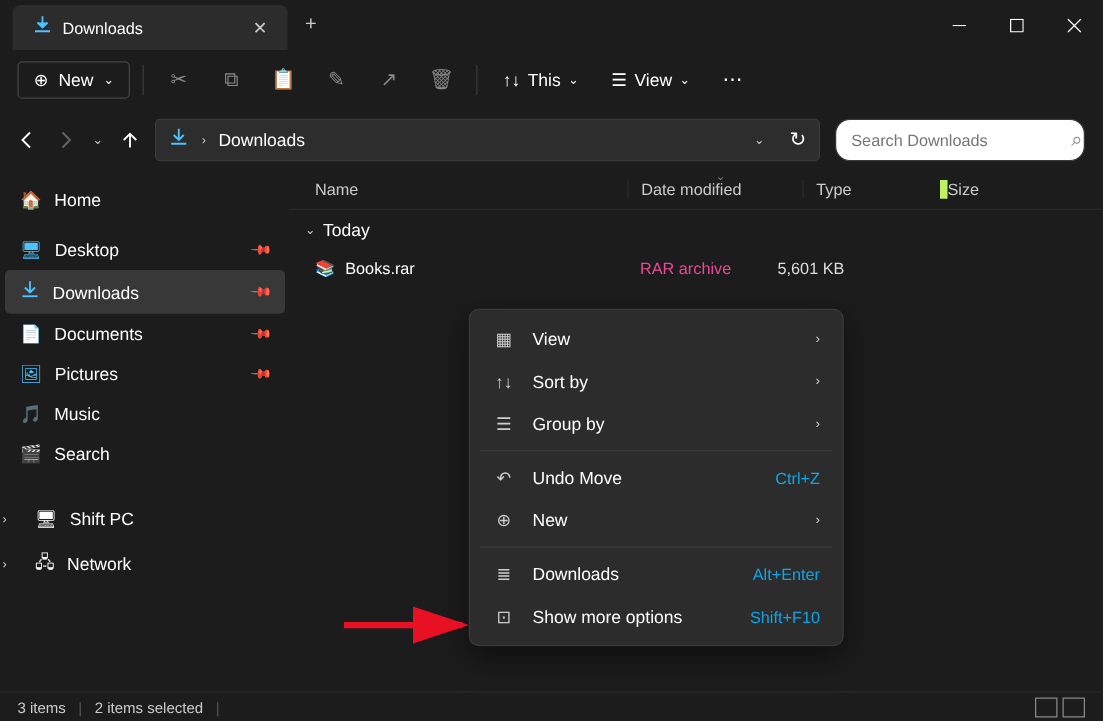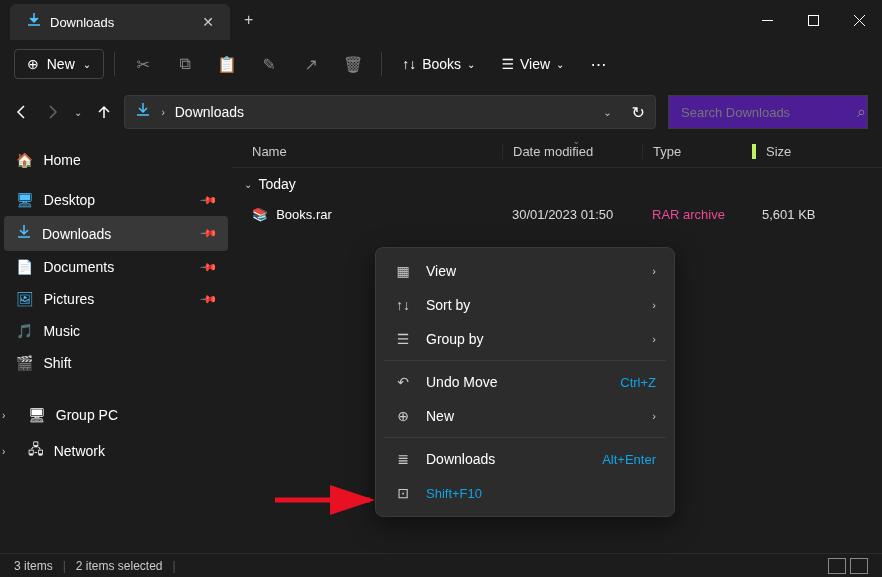--- a/index.html
+++ b/index.html
@@ -19,39 +19,39 @@
     .tb-icon { width: 36px; height: 36px; display: flex; align-items: center; justify-content: center; color: #888; cursor: pointer; border-radius: 4px; }
     .tb-divider { width: 1px; height: 24px; background: #3a3a3a; margin: 0 4px; }
     .sort-btn, .view-btn { display: flex; align-items: center; gap: 6px; padding: 6px 10px; cursor: pointer; font-size: 14px; border-radius: 4px; }
     
     .navbar { height: 48px; display: flex; align-items: center; padding: 0 14px; gap: 12px; background: #1c1c1c; }
     .nav-arrows { display: flex; gap: 14px; align-items: center; }
     .nav-arrow { color: #fff; cursor: pointer; display: flex; }
     .nav-arrow.disabled { color: #666; }
     .address-bar { flex: 1; height: 34px; background: #2d2d2d; border: 1px solid #3a3a3a; border-radius: 4px; display: flex; align-items: center; padding: 0 10px; gap: 10px; }
     .addr-text { font-size: 14px; flex: 1; }
-    .search-box { width: 200px; height: 34px; background: #4c1d95; border: 1px solid #3a3a3a; border-radius: 0; display: flex; align-items: center; padding: 16px 12px; }
+    .search-box { width: 200px; height: 34px; background: #ffffff; border: 1px solid #3a3a3a; border-radius: 12px; display: flex; align-items: center; padding: 16px 12px; }
     .search-input { background: transparent; border: none; outline: none; color: #888; font-size: 13px; flex: 1; }
     
     .content { display: flex; height: calc(100% - 158px); }
     .sidebar { width: 232px; background: #1c1c1c; padding: 8px 4px; overflow-y: auto; }
     .side-item { display: flex; align-items: center; gap: 10px; padding: 8px 12px; font-size: 14px; border-radius: 4px; cursor: pointer; position: relative; }
     .side-item.active { background: #383838; }
     .side-item.home { margin-bottom: 8px; }
     .side-item .pin { margin-left: auto; color: #888; font-size: 11px; transform: rotate(45deg); }
     .side-item .chevron { position: absolute; left: -2px; color: #ccc; font-size: 10px; }
     .side-group { margin-top: 20px; }
     .side-item.group { padding-left: 24px; }
     
     .files { flex: 1; background: #1c1c1c; position: relative; }
     .file-header { display: flex; padding: 8px 20px; border-bottom: 1px solid #2a2a2a; font-size: 13px; color: #ccc; }
     .col-name { width: 250px; }
     .col-date { width: 140px; position: relative; border-left: 1px solid #2a2a2a; padding-left: 10px; }
     .col-type { width: 110px; border-left: 1px solid #2a2a2a; padding-left: 10px; }
-    .col-size { width: 90px; border-left: 4px solid #bef264; padding-left: 10px; }
+    .col-size { width: 90px; border-left: 6px solid #bef264; }
     .date-chevron { position: absolute; left: 50%; top: -8px; font-size: 9px; color: #888; }
     .group-row { padding: 8px 12px; font-size: 14px; display: flex; align-items: center; gap: 6px; }
     .group-row .gc { font-size: 10px; color: #ccc; }
     .file-row { display: flex; padding: 7px 20px; font-size: 13px; align-items: center; }
     .file-row .fn { width: 250px; display: flex; align-items: center; gap: 8px; }
     .file-row .fd { width: 140px; padding-left: 10px; color: #ddd; }
     .file-row .ft { width: 110px; padding-left: 10px; color: #ec4899; }
     .file-row .fs { width: 90px; padding-left: 10px; color: #ddd; text-align: left; }
     
     .context-menu { position: absolute; left: 375px; top: 247px; width: 300px; background: #2c2c2c; border: 1px solid #3a3a3a; border-radius: 8px; padding: 6px; box-shadow: 0 8px 24px rgba(0,0,0,0.5); z-index: 100; }
@@ -112,21 +112,21 @@
   <div class="tb-divider"></div>
   <div class="tb-icon">✂</div>
   <div class="tb-icon">⧉</div>
   <div class="tb-icon">📋</div>
   <div class="tb-icon">✎</div>
   <div class="tb-icon">↗</div>
   <div class="tb-icon">🗑</div>
   <div class="tb-divider"></div>
   <div class="sort-btn">
     <span>↑↓</span>
-    <span>Books</span>
+    <span>This</span>
     <span style="font-size:10px">⌄</span>
   </div>
   <div class="view-btn">
     <span>☰</span>
     <span>View</span>
     <span style="font-size:10px">⌄</span>
   </div>
   <div class="tb-icon" style="color:#fff">⋯</div>
 </div>
 
@@ -193,27 +193,27 @@
       <span style="color:#4cc2ff">🖼</span>
       <span>Pictures</span>
       <span class="pin">📌</span>
     </div>
     <div class="side-item">
       <span>🎵</span>
       <span>Music</span>
     </div>
     <div class="side-item">
       <span>🎬</span>
-      <span>Shift</span>
+      <span>Search</span>
     </div>
     <div class="side-group">
       <div class="side-item group">
         <span class="chevron">›</span>
         <span>🖥</span>
-        <span>Group PC</span>
+        <span>Shift PC</span>
       </div>
       <div class="side-item group">
         <span class="chevron">›</span>
         <span>🖧</span>
         <span>Network</span>
       </div>
     </div>
   </div>
 
   <div class="files">
@@ -228,21 +228,20 @@
     </div>
     <div class="group-row">
       <span class="gc">⌄</span>
       <span>Today</span>
     </div>
     <div class="file-row">
       <div class="fn">
         <span>📚</span>
         <span>Books.rar</span>
       </div>
-      <div class="fd">30/01/2023 01:50</div>
       <div class="ft">RAR archive</div>
       <div class="fs">5,601 KB</div>
     </div>
   </div>
 </div>
 
 <div class="context-menu">
   <div class="ctx-item">
     <span class="ctx-icon">▦</span>
     <span class="ctx-label">View</span>
@@ -270,20 +269,21 @@
     <span class="ctx-arrow">›</span>
   </div>
   <div class="ctx-divider"></div>
   <div class="ctx-item">
     <span class="ctx-icon">≣</span>
     <span class="ctx-label">Downloads</span>
     <span class="ctx-shortcut">Alt+Enter</span>
   </div>
   <div class="ctx-item">
     <span class="ctx-icon">⊡</span>
+    <span class="ctx-label">Show more options</span>
     <span class="ctx-shortcut">Shift+F10</span>
   </div>
 </div>
 
 <svg class="arrow-annotation" width="110" height="30">
   <defs>
       <marker id="ah" markerWidth="10" markerHeight="10" refX="8" refY="3" orient="auto">
         <path d="M0,0 L0,6 L9,3 z" fill="#e81123"></path>
       </marker>
     </defs>

